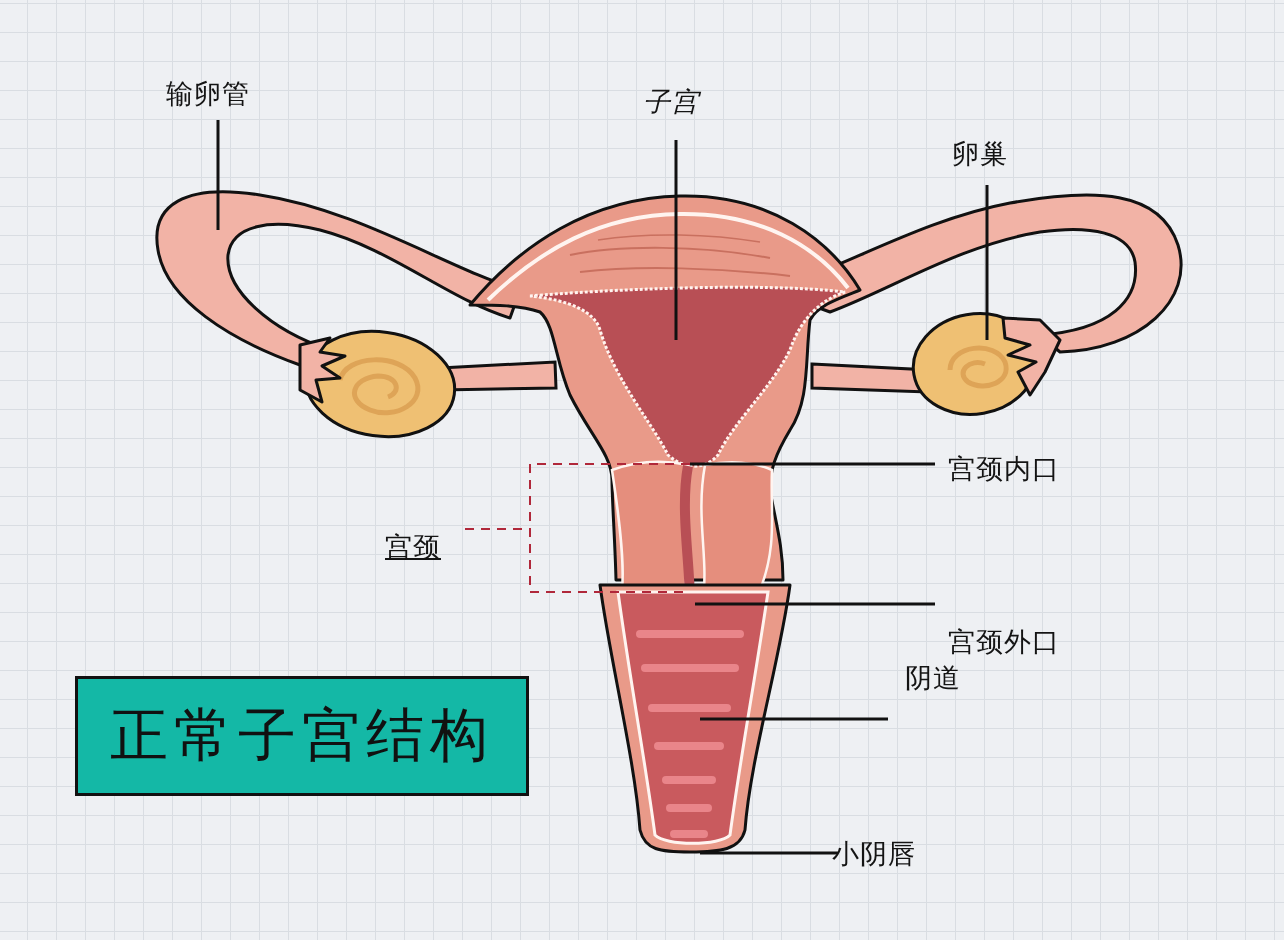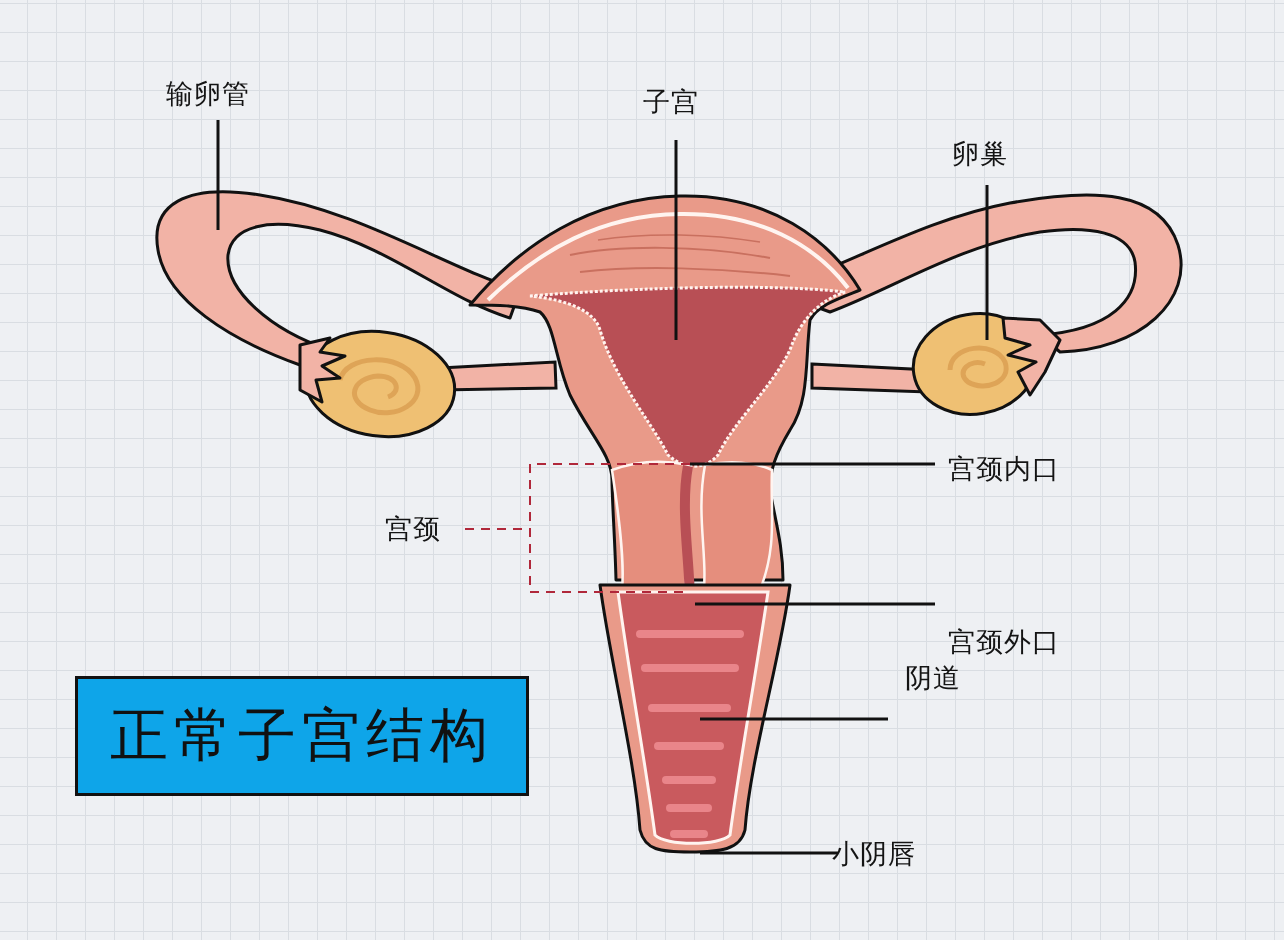--- a/index.html
+++ b/index.html
@@ -15,21 +15,21 @@
     position: relative;
   }
   .stage { position: absolute; left: 0; top: 0; width: 1031px; height: 940px; }
   svg.art { position: absolute; left: 0; top: 0; }
   .label {
     position: absolute; color: #141414; font-size: 27px; line-height: 1;
     white-space: nowrap; letter-spacing: 1px; font-weight: 500;
   }
   .title-box {
     position: absolute; left: 75px; top: 676px; width: 454px; height: 120px;
-    background: #0ea5e9; border: 3px solid #111; box-sizing: border-box;
+    background: #14b8a6; border: 3px solid #111; box-sizing: border-box;
     display: flex; align-items: center; justify-content: center;
   }
   .title-box span {
     font-size: 58px; color: #111; letter-spacing: 6px; font-weight: 500;
   }
 </style>
 </head>
 <body>
 
 <div class="stage">
@@ -99,23 +99,23 @@
       <line x1="700" y1="853" x2="838" y2="853"></line>
     </g>
 
     <g stroke="#b0283a" stroke-width="2" stroke-dasharray="9 7" fill="none">
       <path d="M690,464 L530,464 L530,592 L690,592"></path>
       <line x1="465" y1="529" x2="530" y2="529"></line>
     </g>
   </svg>
 
   <div class="label" style="left:166px; top:80px;">输卵管</div>
-  <div class="label" style="left:643px; top:88px;">子宫</div>
+  <div class="label" style="left:643px; top:88px;font-style:italic;">子宫</div>
   <div class="label" style="left:952px; top:140px;">卵巢</div>
-  <div class="label" style="left:385px; top:515px;">宫颈</div>
+  <div class="label" style="left:385px; top:533px;text-decoration:underline;">宫颈</div>
   <div class="label" style="left:948px; top:455px;">宫颈内口</div>
   <div class="label" style="left:948px; top:588px;margin-top:40px;">宫颈外口</div>
   <div class="label" style="left:905px; top:664px;">阴道</div>
   <div class="label" style="left:832px; top:840px;">小阴唇</div>
 
   <div class="title-box">
     <span>正常子宫结构</span>
   </div>
 </div>
 

